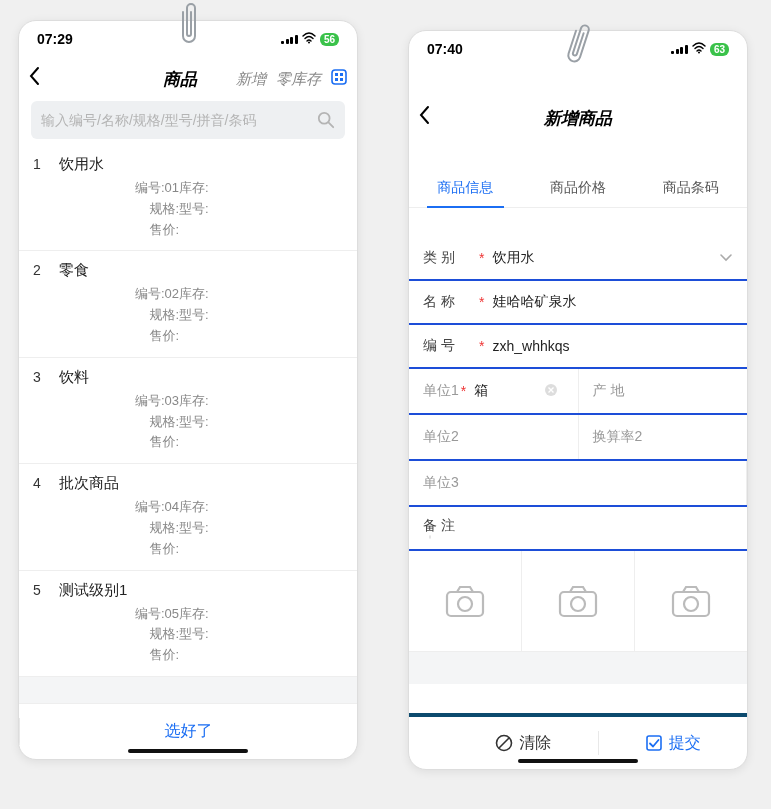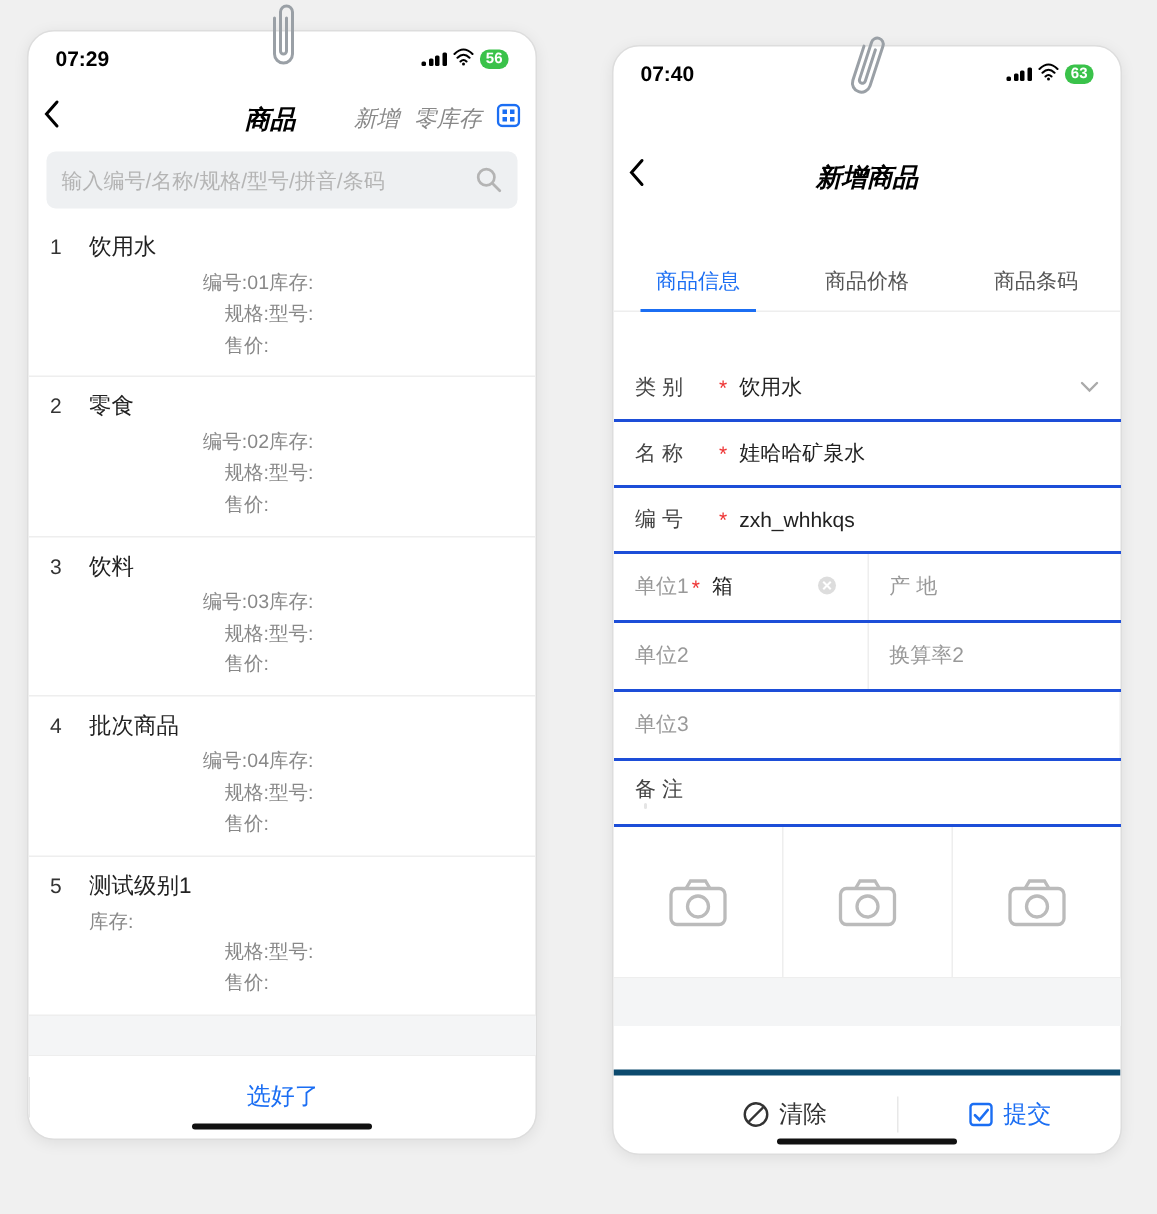--- a/index.html
+++ b/index.html
@@ -302,20 +302,21 @@
             <span class="lbl1">售价:</span>
           </div>
       </div>
     </div>
 
     <div class="prod">
       <div class="idx">5</div>
       <div class="prod-body">
         <div class="prod-name">测试级别1</div>
         <div class="prod-row">
+            <span class="lbl1"><span>编号:</span><span>05</span></span>
             <span>库存:</span>
           </div>
         <div class="prod-row">
             <span class="lbl1">规格:</span>
             <span>型号:</span>
           </div>
         <div class="prod-row">
             <span class="lbl1">售价:</span>
           </div>
       </div>

